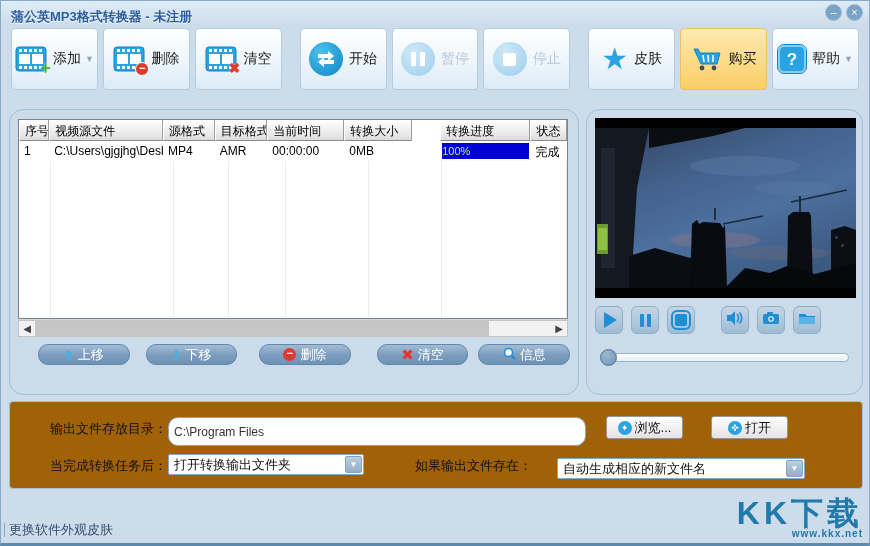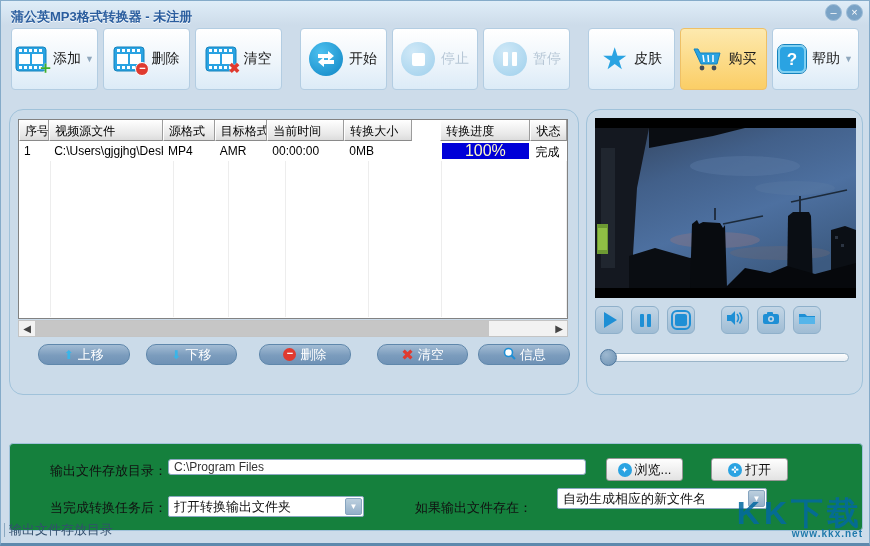--- a/index.html
+++ b/index.html
@@ -57,22 +57,22 @@
   .t-head .cell { height:21px; background:linear-gradient(#ffffff,#e9e9e9 70%,#dcdcdc);
     border-right:1px solid #9c9c9c; border-bottom:1px solid #8a8a8a; border-left:1px solid #fff;
     font-size:12px; color:#000; padding:3px 0 0 5px; white-space:nowrap; overflow:hidden; }
   .t-body .cell { height:20px; font-size:12px; color:#000; padding:3px 0 0 5px;
     white-space:nowrap; overflow:hidden; }
   .c0{width:33px;} .c1{width:126px;} .c2{width:57px;} .c3{width:58px;}
   .c4{width:85px;} .c5{width:75px;} .c6{width:100px;margin-left:28px;} .c7{width:40px;}
   .grid-fill { display:flex; height:156px; }
   .grid-fill div { border-right:1px solid #ededed; height:100%; }
   .progress-cell { padding:2px 2px 0 2px !important; }
-  .progress-bar { height:16px; background:#0000d8; color:#fef9c3; font-size:16px;
-    text-align:center; line-height:16px; }
+  .progress-bar { height:16px; background:#0000d8; color:#bef264; font-size:11px;
+    line-height:16px; }
   
   .hscroll { position:absolute; left:8px; top:210px; width:550px; height:17px;
     background:#f2f2f2; border:1px solid #c4c4c4; display:flex; align-items:center; }
   .sb-arrow { width:16px; text-align:center; font-size:10px; color:#444; }
   .sb-track { flex:1; height:100%; position:relative; }
   .sb-thumb { position:absolute; left:0; top:0; height:100%; width:88%; background:#c6c6c6; }
   
   .steel-row { position:absolute; left:28px; right:8px; top:234px; display:flex; }
   .steel-btn { width:94px; height:21px; border-radius:10px; border:1px solid #5f87ab;
     background:linear-gradient(#a3bcd4,#7b9cbd 55%,#6f92b6);
@@ -96,24 +96,24 @@
   .pb-pause div { width:4px; height:13px; background:#1e8fd5; border-radius:1px; }
   .pb-stop { width:12px; height:12px; background:#1e8fd5; border-radius:2px;
     outline:2px solid #1e8fd5; outline-offset:2px; }
   .slider { position:absolute; left:14px; top:243px; width:248px; height:9px;
     border:1px solid #9ab4c8; border-radius:5px; background:linear-gradient(#fdfdfd,#e9eff5); }
   .slider-thumb { position:absolute; left:-2px; top:-5px; width:17px; height:17px;
     border-radius:50%; background:radial-gradient(circle at 35% 30%,#9db8d0,#6d92b4);
     border:1px solid #4e769c; }
   
   .output-group { position:absolute; top:400px; left:8px; width:854px; height:88px;
-    background:#15803d; border:1px solid #a0c2da; border-radius:4px;margin-top:42px; }
+    background:#a16207; border:1px solid #a0c2da; border-radius:4px; }
   .lbl { position:absolute; font-size:13px; color:#111; }
-  .txt-input { position:absolute; height:16px; background:#fff; border:1px solid #8aa8c0;
-    border-radius:3px; font-size:12px; color:#333; padding:0 5px;
+  .txt-input { position:absolute; height:29px; background:#fff; border:1px solid #8aa8c0;
+    border-radius:10px; font-size:12px; color:#333; padding:0 5px;
     font-family:"Liberation Sans",sans-serif; }
   .gray-btn { position:absolute; height:23px; width:77px; border:1px solid #979797;
     border-radius:3px; background:linear-gradient(#fefefe,#e3e3e3);
     font-size:13px; color:#111; display:flex; align-items:center; justify-content:center; gap:3px; }
   .blue-dot-ico { width:14px; height:14px; border-radius:50%; background:#2aa3e2;
     color:#fff; font-size:9px; line-height:14px; text-align:center; }
   .dropdown { position:absolute; height:21px; background:#fff; border:1px solid #8aa8c0;
     border-radius:2px; display:flex; align-items:center; }
   .dd-text { flex:1; font-size:13px; color:#111; padding-left:5px; white-space:nowrap;
     overflow:hidden; }
@@ -221,33 +221,33 @@
         <svg width="22" height="22" viewBox="0 0 22 22">
           <path d="M3 8 h10 v-3 l6 5 -6 5 v-3 h-10 z" fill="#fff" transform="translate(0,-2)"></path>
           <path d="M19 14 h-10 v-3 l-6 5 6 5 v-3 h10 z" fill="#fff" transform="translate(0,-2)"></path>
         </svg>
       </span>
       <span>开始</span>
     </div>
 
     <div class="tb-btn disabled">
       <span class="round-ico pale">
-        <span class="stop-sq"></span>
-      </span>
-      <span>停止</span>
-    </div>
-
-    <div class="tb-btn disabled">
-      <span class="round-ico pale">
         <span class="pause-bars">
             <div></div>
             <div></div>
           </span>
       </span>
       <span>暂停</span>
+    </div>
+
+    <div class="tb-btn disabled">
+      <span class="round-ico pale">
+        <span class="stop-sq"></span>
+      </span>
+      <span>停止</span>
     </div>
 
     <div class="tb-gap"></div>
 
     <div class="tb-btn">
       <span class="star-ico">★</span>
       <span>皮肤</span>
     </div>
 
     <div class="tb-btn orange">
@@ -448,29 +448,29 @@
       <span>打开</span>
     </div>
 
     <span class="lbl" style="left:40px; top:55px;">当完成转换任务后：</span>
     <div class="dropdown" style="left:158px; top:52px; width:196px;">
       <span class="dd-text">打开转换输出文件夹</span>
       <span class="dd-btn">▼</span>
     </div>
 
     <span class="lbl" style="left:405px; top:55px;">如果输出文件存在：</span>
-    <div class="dropdown" style="left:547px; top:44px; width:210px;gap:32px;">
+    <div class="dropdown" style="left:547px; top:56px; width:248px;gap:32px;">
       <span class="dd-text">自动生成相应的新文件名</span>
       <span class="dd-btn">▼</span>
     </div>
   </div>
 
   <div class="statusbar">
     <div class="status-grip"></div>
-    <span class="status-text">输出文件存放目录</span>
+    <span class="status-text">更换软件外观皮肤</span>
   </div>
 
   <div class="watermark">
     <div class="wm-title">KK下载</div>
     <div class="wm-url">www.kkx.net</div>
   </div>
 
 </div>
 
 </body></html>

